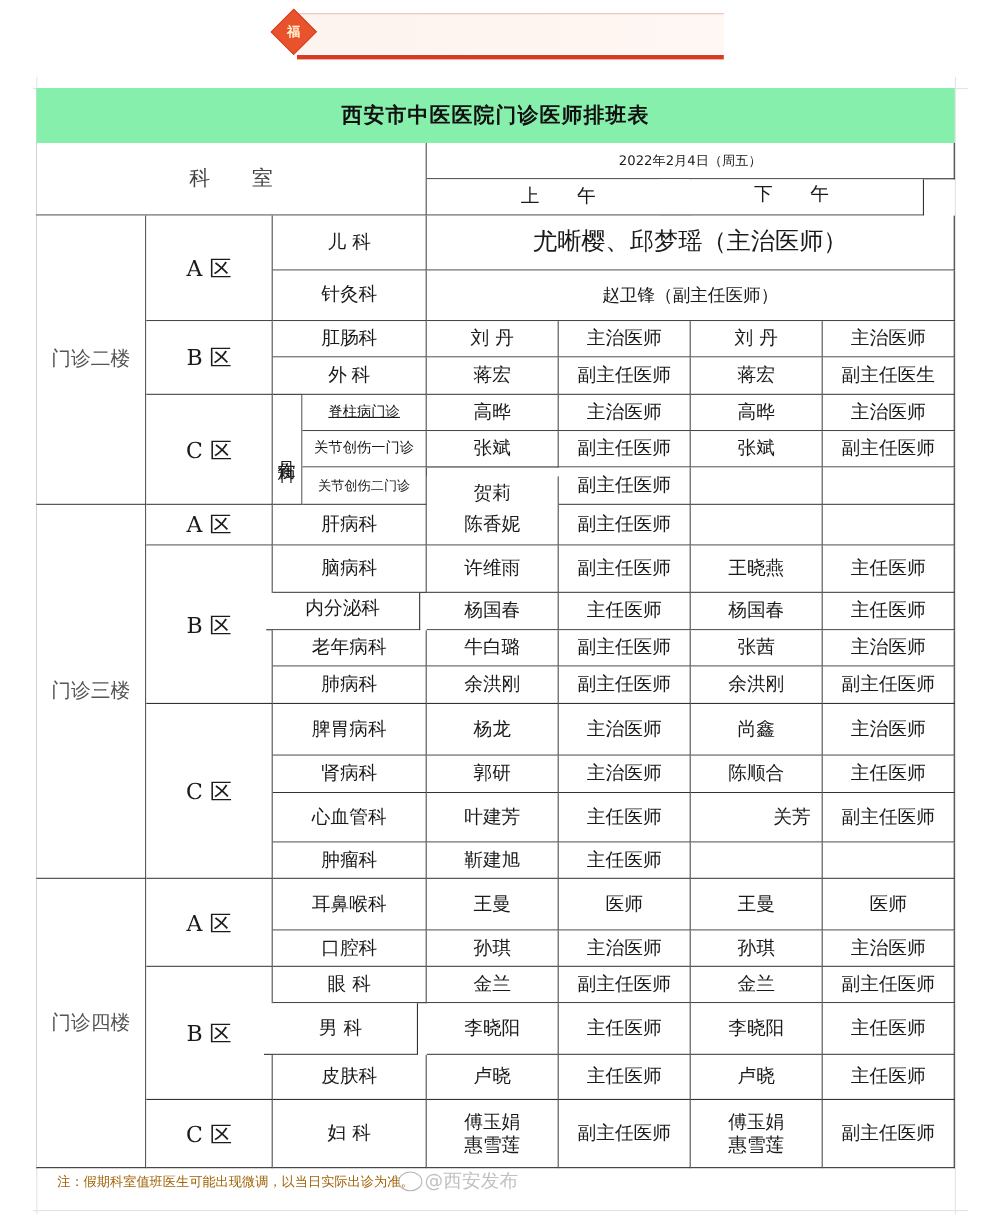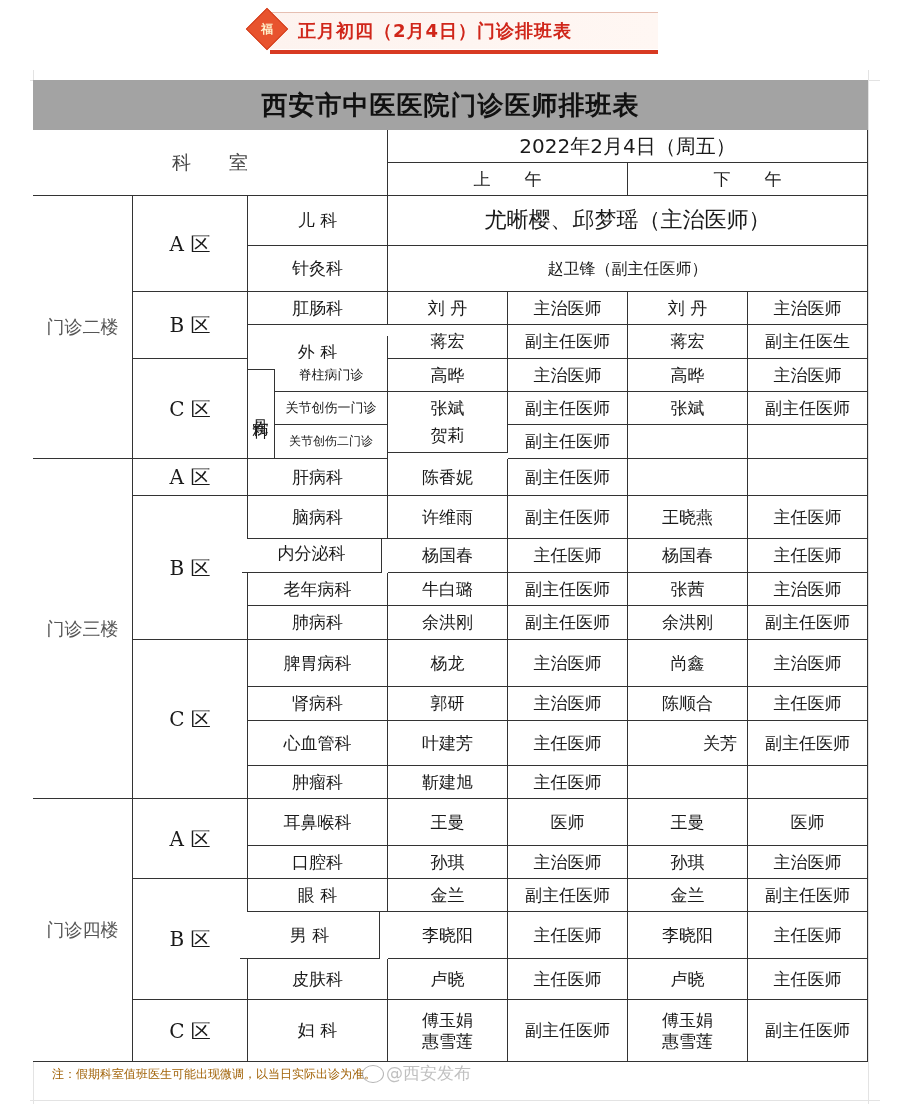--- a/index.html
+++ b/index.html
@@ -16,55 +16,54 @@
   .banner-title { position:absolute; left:50px; top:6px; height:34px; line-height:34px; font-size:18px;
                   font-weight:bold; color:#d0261a; letter-spacing:1px; white-space:nowrap; }
 
   .sheet-grid { position:absolute; left:30px; top:70px; width:850px; height:1034px; }
   .gl { position:absolute; background:#e3e3e3; }
   .cell { position:absolute; box-sizing:border-box; border-right:1.5px solid #333; border-bottom:1.5px solid #333;
           display:flex; align-items:center; justify-content:center; text-align:center; background:#fff;
           font-size:17px; line-height:1.2; }
   .serif { font-family: "DejaVu Serif", "Liberation Serif", serif; }
   .doc-title { position:absolute; left:33px; top:80px; width:835px; height:50px; display:flex;
-               align-items:center; justify-content:center; font-size:26px; font-weight:bold;
-               font-family: Liberation Sans, sans-serif; color:#111; letter-spacing:1px; background:#a3a3a3; }
+               align-items:center; justify-content:center; font-size:19px; font-weight:bold;
+               font-family: Liberation Sans, sans-serif; color:#111; letter-spacing:1px; background:#86efac; }
   .small { font-size:13px; }
   .tiny { font-size:12px; }
   .note { position:absolute; left:52px; top:1066px; font-size:12px; color:#a16207; white-space:nowrap; }
   .watermark { position:absolute; left:362px; top:1062px; font-size:17px; color:rgba(140,140,140,0.55); white-space:nowrap; }
   .wm-icon { display:inline-block; width:20px; height:16px; border:1.5px solid rgba(130,130,130,0.6); border-radius:50%; vertical-align:middle; margin-right:2px; }
   .vtext { writing-mode: vertical-rl; text-orientation: upright; letter-spacing:2px; }
 </style>
 </head>
 <body>
 
 <div class="banner">
   <div class="banner-bg"></div>
   <div class="banner-rule"></div>
   <div class="banner-diamond"></div>
   <div class="banner-fu">福</div>
-  <div class="banner-title">正月初四（2月4日）门诊排班表</div>
 </div>
 
 <div class="sheet-grid">
   <div class="gl" style="left:0;top:10px;width:850px;height:1px;"></div>
   <div class="gl" style="left:0;top:1030px;width:850px;height:1px;"></div>
   <div class="gl" style="left:3px;top:0;width:1px;height:1034px;"></div>
   <div class="gl" style="left:838px;top:0;width:1px;height:1034px;"></div>
 </div>
 
 <div class="doc-title">西安市中医医院门诊医师排班表</div>
 
 <div style="position:absolute;left:33px;top:130px;width:835px;height:932px;border-left:1.5px solid #333;border-top:1.5px solid #333;box-sizing:border-box;"></div>
 
 <div class="cell serif" style="left:33px;top:130px;width:355px;height:66px;font-size:19px;color:#444;">科　　室</div>
-<div class="cell" style="left:388px;top:130px;width:480px;height:33px;font-size:20px;">2022年2月4日（周五）</div>
+<div class="cell" style="left:388px;top:130px;width:480px;height:33px;font-size:12px;">2022年2月4日（周五）</div>
 <div class="cell" style="left:388px;top:163px;width:240px;height:33px;">上　　午</div>
-<div class="cell" style="left:628px;top:163px;width:240px;height:33px;">下　　午</div>
+<div class="cell" style="left:600px;top:163px;width:240px;height:33px;font-family:Liberation Mono, monospace;">下　　午</div>
 
 <div class="cell" style="left:33px;top:196px;width:100px;height:263px;color:#555;font-size:18px;">门诊二楼</div>
 <div class="cell" style="left:33px;top:459px;width:100px;height:340px;color:#555;font-size:18px;">门诊三楼</div>
 <div class="cell" style="left:33px;top:799px;width:100px;height:263px;color:#555;font-size:18px;">门诊四楼</div>
 
 <div class="cell serif" style="left:133px;top:196px;width:115px;height:96px;font-size:20px;">A 区</div>
 <div class="cell serif" style="left:133px;top:292px;width:115px;height:67px;font-size:20px;">B 区</div>
 <div class="cell serif" style="left:133px;top:359px;width:115px;height:100px;font-size:20px;">C 区</div>
 <div class="cell serif" style="left:133px;top:459px;width:115px;height:37px;font-size:20px;">A 区</div>
 <div class="cell serif" style="left:133px;top:496px;width:115px;height:144px;font-size:20px;">B 区</div>
@@ -82,40 +81,40 @@
 
 <div class="cell" style="left:248px;top:246px;width:140px;height:46px;">针灸科</div>
 <div class="cell" style="left:388px;top:246px;width:480px;height:46px;font-size:16px;">赵卫锋（副主任医师）</div>
 
 <div class="cell" style="left:248px;top:292px;width:140px;height:33px;">肛肠科</div>
 <div class="cell" style="left:388px;top:292px;width:120px;height:33px;">刘 丹</div>
 <div class="cell" style="left:508px;top:292px;width:120px;height:33px;">主治医师</div>
 <div class="cell" style="left:628px;top:292px;width:120px;height:33px;">刘 丹</div>
 <div class="cell" style="left:748px;top:292px;width:120px;height:33px;">主治医师</div>
 
-<div class="cell" style="left:248px;top:336px;width:140px;height:34px;">外 科</div>
+<div class="cell" style="left:248px;top:325px;width:140px;height:34px;font-family:Liberation Serif, serif;">外 科</div>
 <div class="cell" style="left:388px;top:325px;width:120px;height:34px;">蒋宏</div>
 <div class="cell" style="left:508px;top:325px;width:120px;height:34px;">副主任医师</div>
 <div class="cell" style="left:628px;top:325px;width:120px;height:34px;">蒋宏</div>
 <div class="cell" style="left:748px;top:325px;width:120px;height:34px;">副主任医生</div>
 
-<div class="cell small" style="left:275px;top:359px;width:113px;height:33px;">脊柱病门诊</div>
+<div class="cell small" style="left:275px;top:359px;width:113px;height:33px;text-decoration:underline;">脊柱病门诊</div>
 <div class="cell" style="left:388px;top:359px;width:120px;height:33px;">高晔</div>
 <div class="cell" style="left:508px;top:359px;width:120px;height:33px;">主治医师</div>
 <div class="cell" style="left:628px;top:359px;width:120px;height:33px;">高晔</div>
 <div class="cell" style="left:748px;top:359px;width:120px;height:33px;">主治医师</div>
 
 <div class="cell small" style="left:275px;top:392px;width:113px;height:33px;">关节创伤一门诊</div>
 <div class="cell" style="left:388px;top:392px;width:120px;height:33px;">张斌</div>
 <div class="cell" style="left:508px;top:392px;width:120px;height:33px;">副主任医师</div>
 <div class="cell" style="left:628px;top:392px;width:120px;height:33px;">张斌</div>
 <div class="cell" style="left:748px;top:392px;width:120px;height:33px;">副主任医师</div>
 
 <div class="cell tiny" style="left:275px;top:425px;width:113px;height:34px;">关节创伤二门诊</div>
-<div class="cell" style="left:388px;top:419px;width:120px;height:34px;">贺莉</div>
+<div class="cell" style="left:388px;top:433px;width:120px;height:34px;">贺莉</div>
 <div class="cell" style="left:508px;top:425px;width:120px;height:34px;">副主任医师</div>
 <div class="cell" style="left:628px;top:425px;width:120px;height:34px;"></div>
 <div class="cell" style="left:748px;top:425px;width:120px;height:34px;"></div>
 
 <div class="cell" style="left:248px;top:459px;width:140px;height:37px;">肝病科</div>
 <div class="cell" style="left:388px;top:459px;width:120px;height:37px;">陈香妮</div>
 <div class="cell" style="left:508px;top:459px;width:120px;height:37px;">副主任医师</div>
 <div class="cell" style="left:628px;top:459px;width:120px;height:37px;"></div>
 <div class="cell" style="left:748px;top:459px;width:120px;height:37px;"></div>
 

